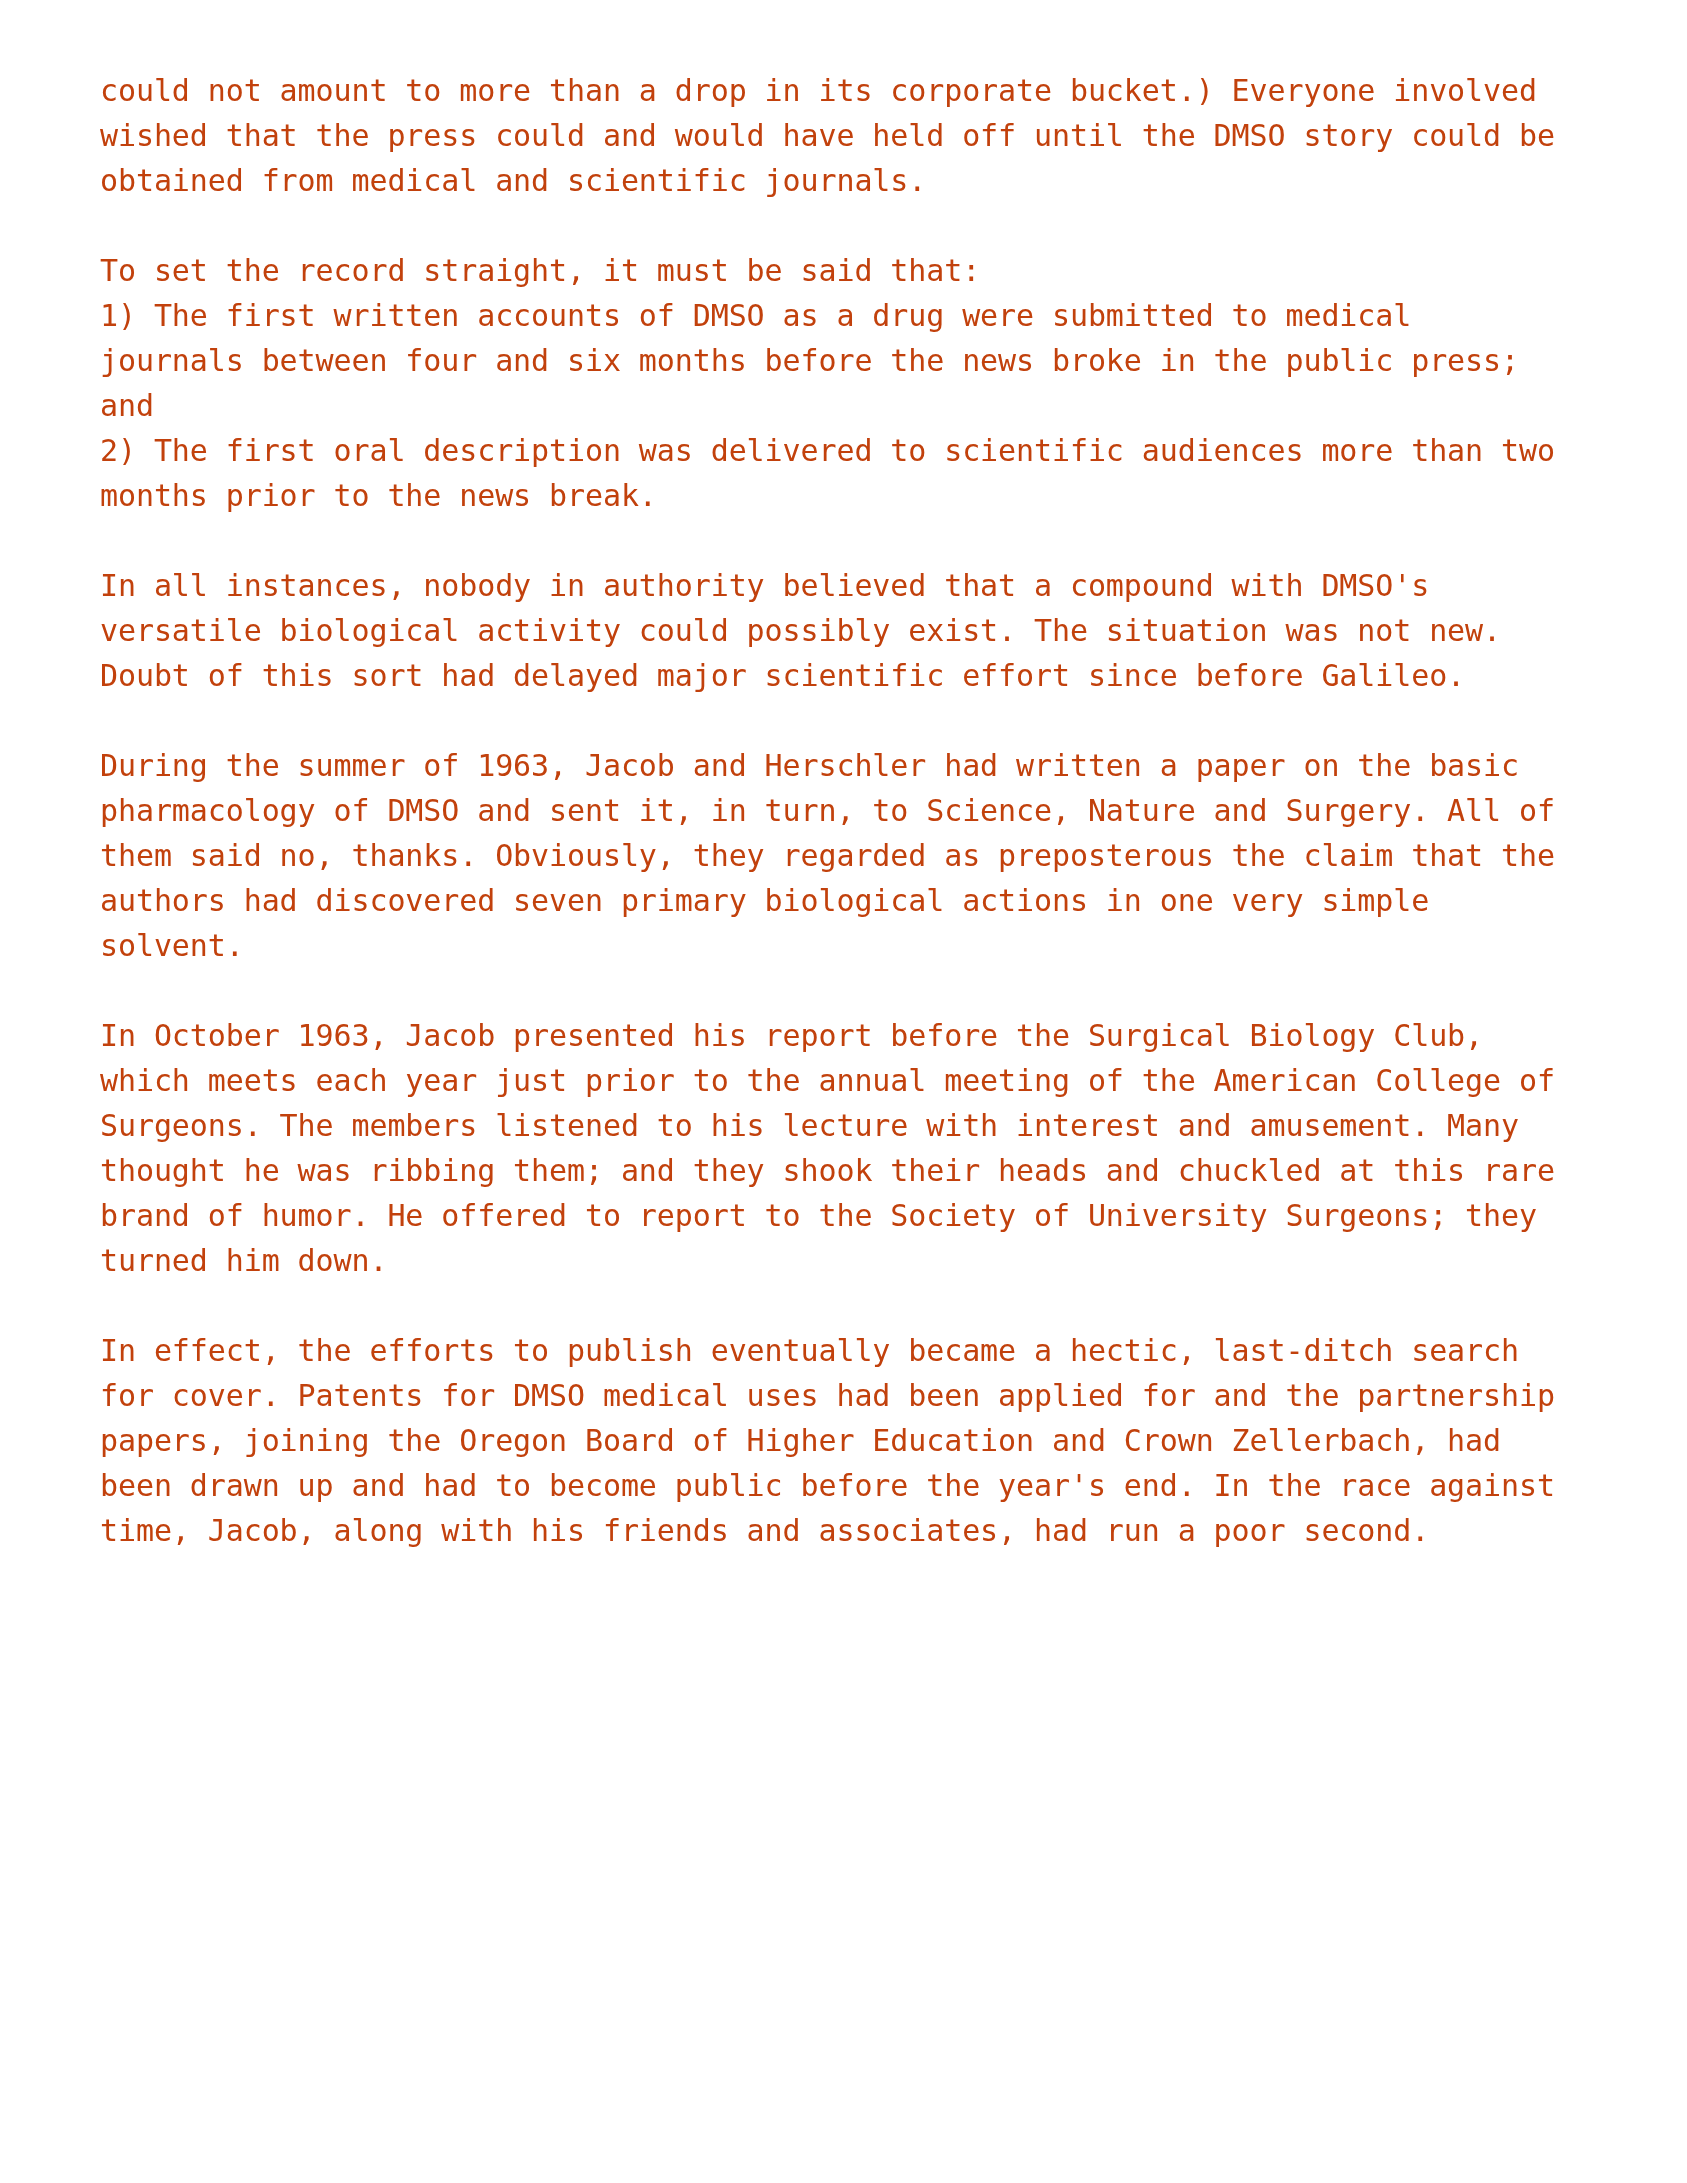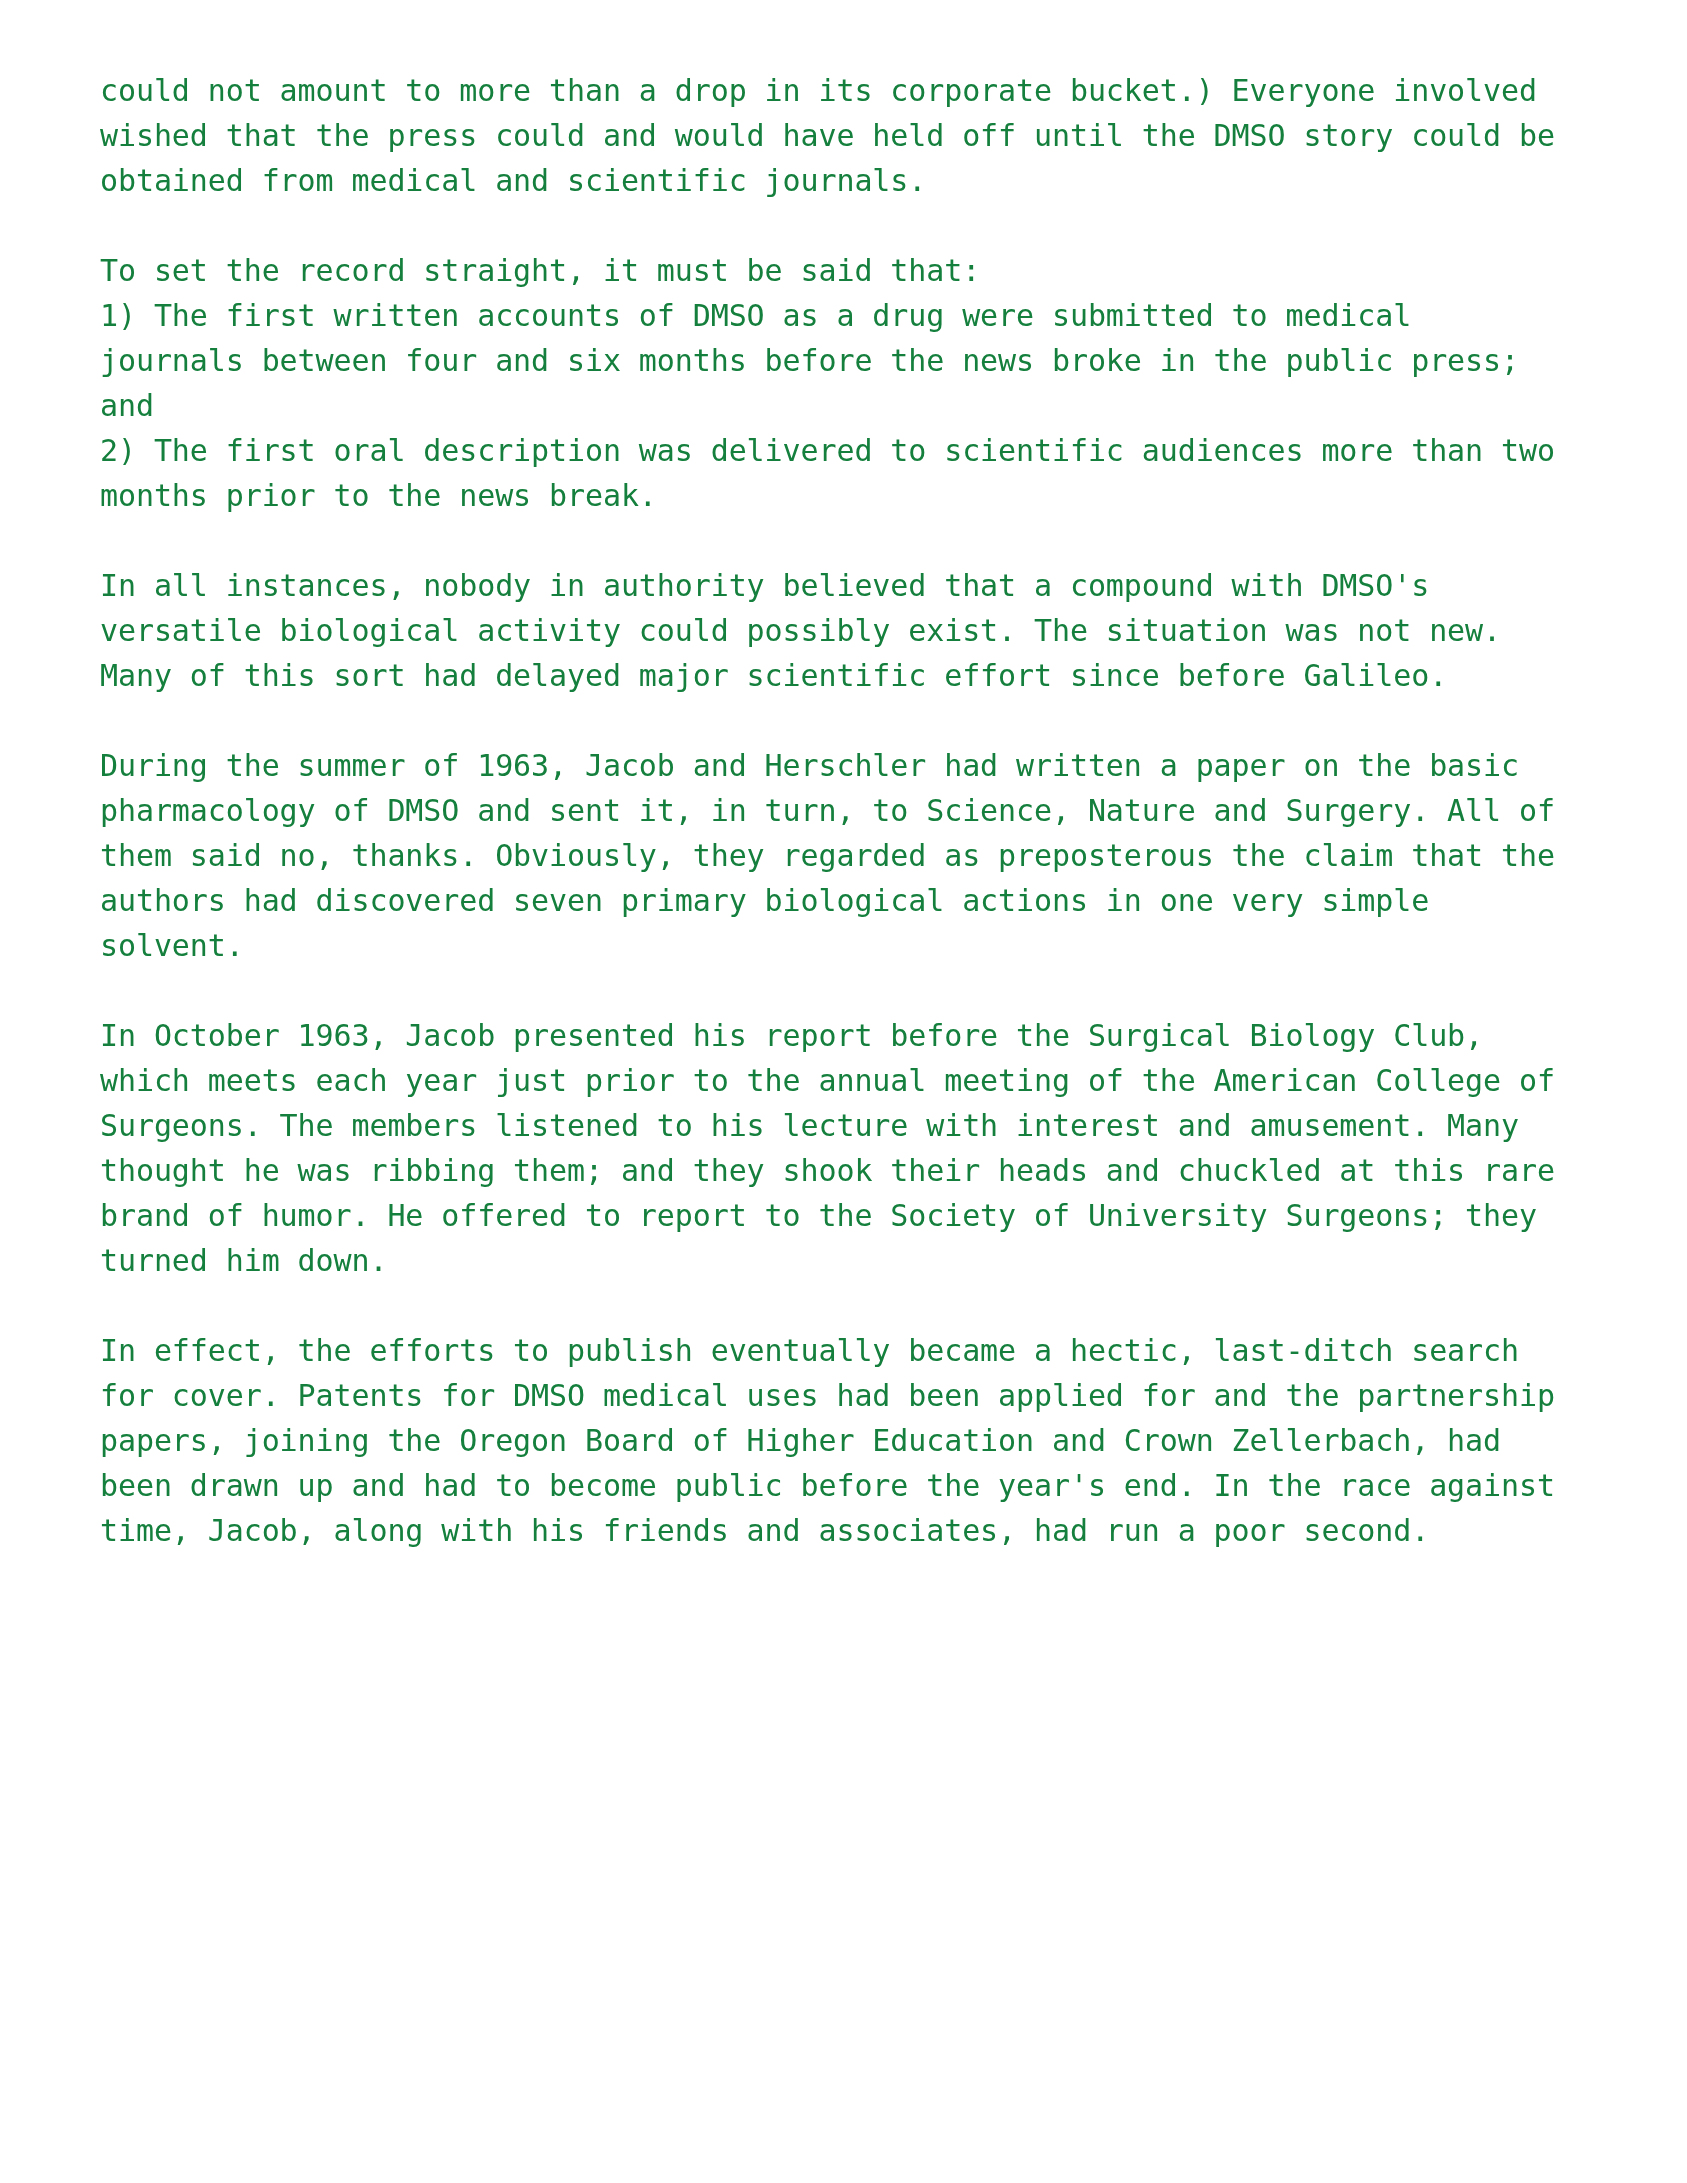--- a/index.html
+++ b/index.html
@@ -12,21 +12,21 @@
     width: 1687px;
     height: 2183px;
     background: #ffffff;
     overflow: hidden;
   }
   .text-block {
     position: absolute;
     top: 68px;
     left: 100px;
     right: 69px;
-    color: #15803d;
+    color: #c2410c;
     font-family: "DejaVu Sans Mono", "Liberation Mono", monospace;
     font-size: 30px;
     line-height: 45px;
     letter-spacing: -0.1px;
   }
   .para {
     margin: 0 0 45px 0;
     white-space: pre;
   }
   .para:last-child {
@@ -42,21 +42,21 @@
 wished that the press could and would have held off until the DMSO story could be
 obtained from medical and scientific journals.</div>
     <div class="para">To set the record straight, it must be said that:
 1) The first written accounts of DMSO as a drug were submitted to medical
 journals between four and six months before the news broke in the public press;
 and
 2) The first oral description was delivered to scientific audiences more than two
 months prior to the news break.</div>
     <div class="para">In all instances, nobody in authority believed that a compound with DMSO's
 versatile biological activity could possibly exist. The situation was not new.
-Many of this sort had delayed major scientific effort since before Galileo.</div>
+Doubt of this sort had delayed major scientific effort since before Galileo.</div>
     <div class="para">During the summer of 1963, Jacob and Herschler had written a paper on the basic
 pharmacology of DMSO and sent it, in turn, to Science, Nature and Surgery. All of
 them said no, thanks. Obviously, they regarded as preposterous the claim that the
 authors had discovered seven primary biological actions in one very simple
 solvent.</div>
     <div class="para">In October 1963, Jacob presented his report before the Surgical Biology Club,
 which meets each year just prior to the annual meeting of the American College of
 Surgeons. The members listened to his lecture with interest and amusement. Many
 thought he was ribbing them; and they shook their heads and chuckled at this rare
 brand of humor. He offered to report to the Society of University Surgeons; they

